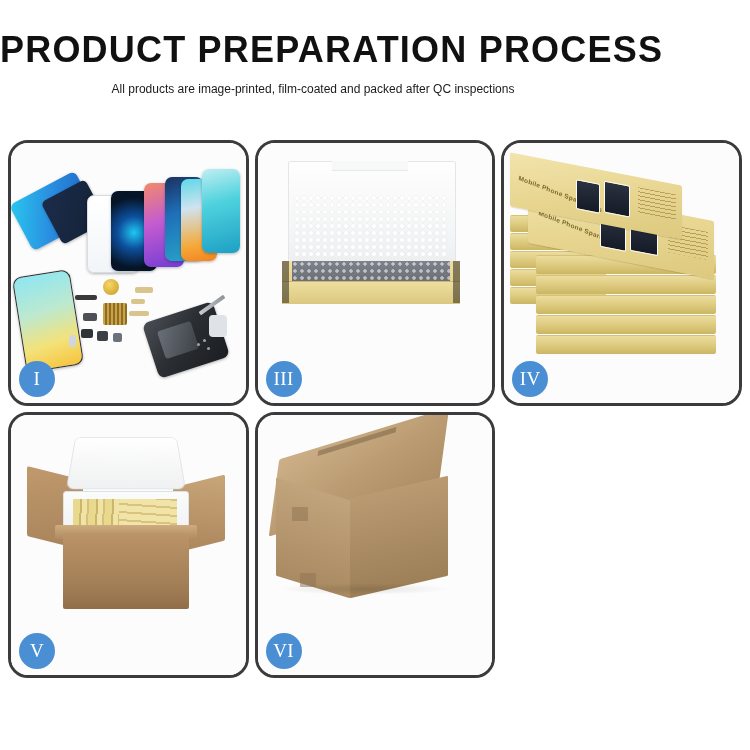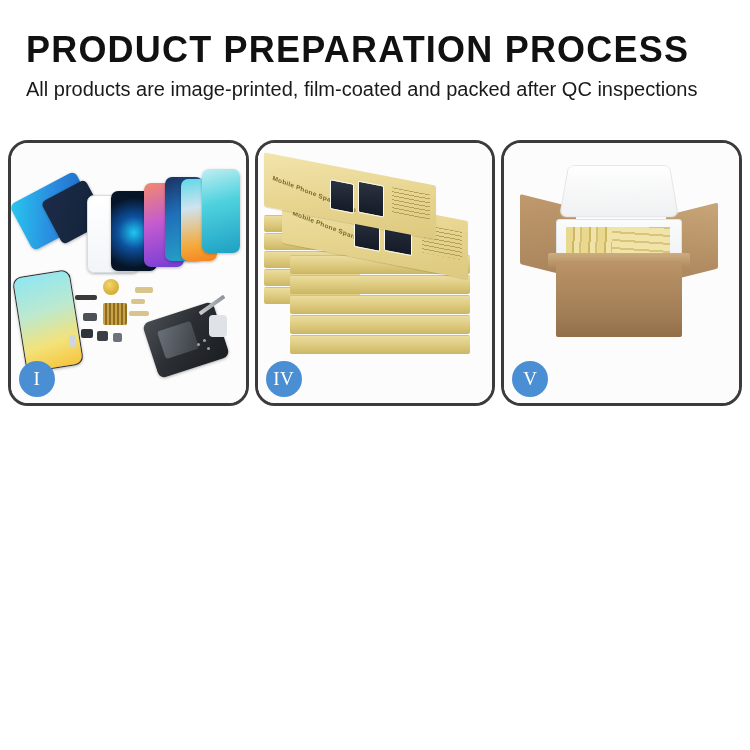--- a/index.html
+++ b/index.html
@@ -9,33 +9,33 @@
     font-family: "Liberation Sans", sans-serif;
     overflow: hidden;
   }
   #page {
     position: relative;
     width: 750px; height: 750px;
     background: #ffffff;
   }
 
   
-  .header { position: absolute; left: 0; top: 28px; width: 626px; text-align: center; margin-left: 26px; }
+  .header { position: absolute; left: 0; top: 28px; width: 626px; text-align: center; }
   .title {
     font-family: "Liberation Sans", sans-serif;
     font-size: 36px;
     font-weight: 700;
     letter-spacing: 1.2px;
     color: #111111;
     line-height: 44px;
     white-space: nowrap;
   }
   .subtitle {
     font-family: "Liberation Sans", sans-serif;
-    font-size: 20px;
+    font-size: 12px;
     font-weight: 400;
     color: #1a1a1a;
     line-height: 22px;
     margin-top: 6px;
     white-space: nowrap;
   }
 
   
   .grid {
     position: absolute;
@@ -457,20 +457,33 @@
         <div class="screw" style="left:186px; top:200px;"></div>
         <div class="screw" style="left:192px; top:196px;"></div>
         <div class="screw" style="left:196px; top:204px;"></div>
         <div class="tool" style="left:186px; top:160px; width:30px; height:4px;"></div>
         <div class="chip" style="left:198px; top:172px; width:18px; height:22px; background:#dfe3e7; border-radius:4px;"></div>
       </div>
       <div class="badge">I</div>
     </div>
 
 
+    <div class="panel p3">
+      <div class="photo">
+        <div class="box3-lid"></div>
+        <div class="box3-lid-tab"></div>
+        <div class="box3-inner-foam"></div>
+        <div class="box3-tray"></div>
+        <div class="box3-grey-foam"></div>
+        <div class="box3-tray-face"></div>
+        <div class="box3-edge-l"></div>
+        <div class="box3-edge-r"></div>
+      </div>
+      <div class="badge">III</div>
+    </div>
 
     <div class="panel p4">
       <div class="photo">
         <div class="stack">
 
           <div class="bx bx-side" style="left:4px;  top:58px;  width:96px; height:16px;"></div>
           <div class="bx bx-side" style="left:4px;  top:76px;  width:96px; height:16px;"></div>
           <div class="bx bx-side" style="left:4px;  top:94px;  width:96px; height:16px;"></div>
           <div class="bx bx-side" style="left:4px;  top:112px; width:96px; height:16px;"></div>
           <div class="bx bx-side" style="left:4px;  top:130px; width:96px; height:16px;"></div>
@@ -507,15 +520,27 @@
         <div class="v-foam-lid"></div>
         <div class="v-foam-box"></div>
         <div class="v-inner-boxes"></div>
         <div class="v-inner-boxes2"></div>
         <div class="v-carton-rim"></div>
         <div class="v-carton-body"></div>
       </div>
       <div class="badge">V</div>
     </div>
 
+    <div class="panel p6">
+      <div class="photo">
+        <div class="c6-topface"></div>
+        <div class="c6-seam"></div>
+        <div class="c6-left"></div>
+        <div class="c6-right"></div>
+        <div class="c6-tape" style="left:34px; top:92px; width:16px; height:14px;"></div>
+        <div class="c6-tape" style="left:42px; top:158px; width:16px; height:14px;"></div>
+        <div class="c6-shadow"></div>
+      </div>
+      <div class="badge">VI</div>
+    </div>
 
   </div>
 </div>
 
 </body></html>

